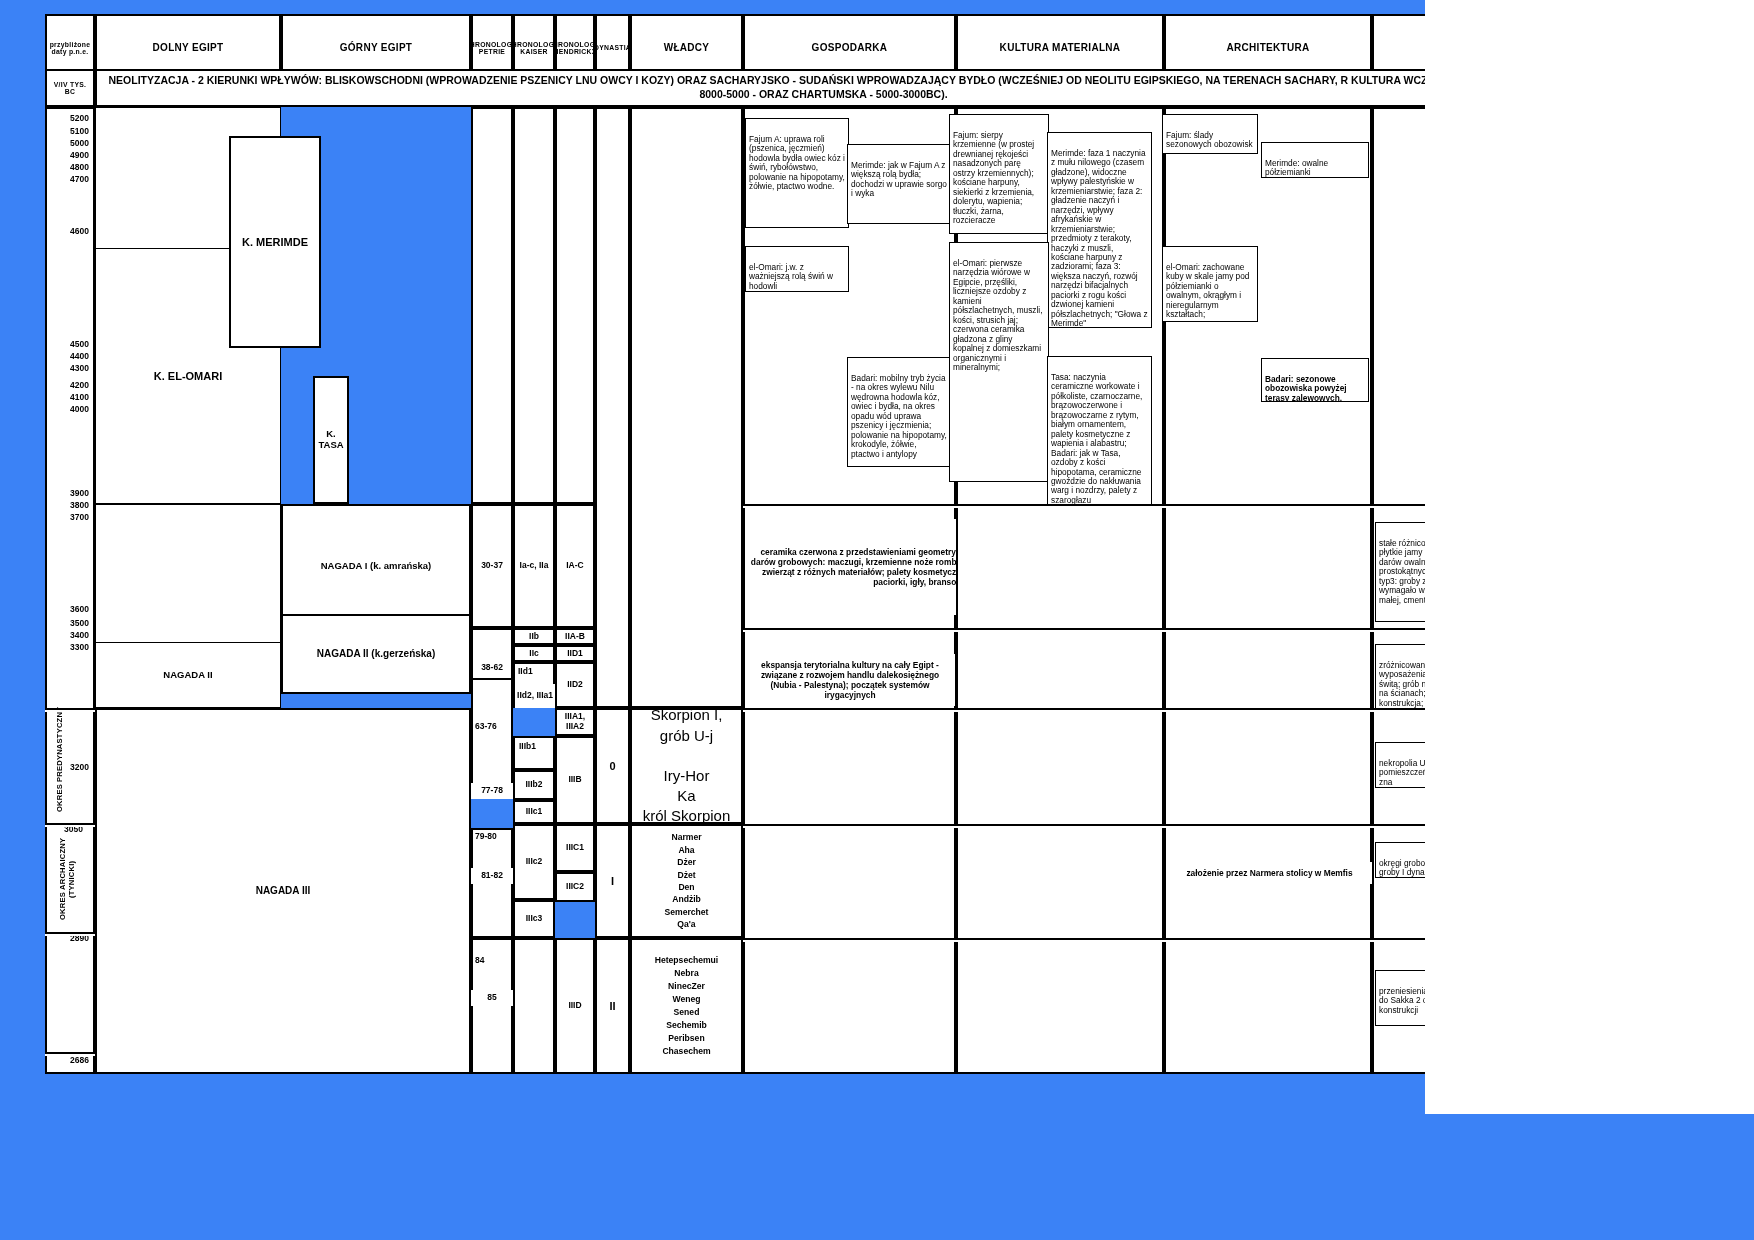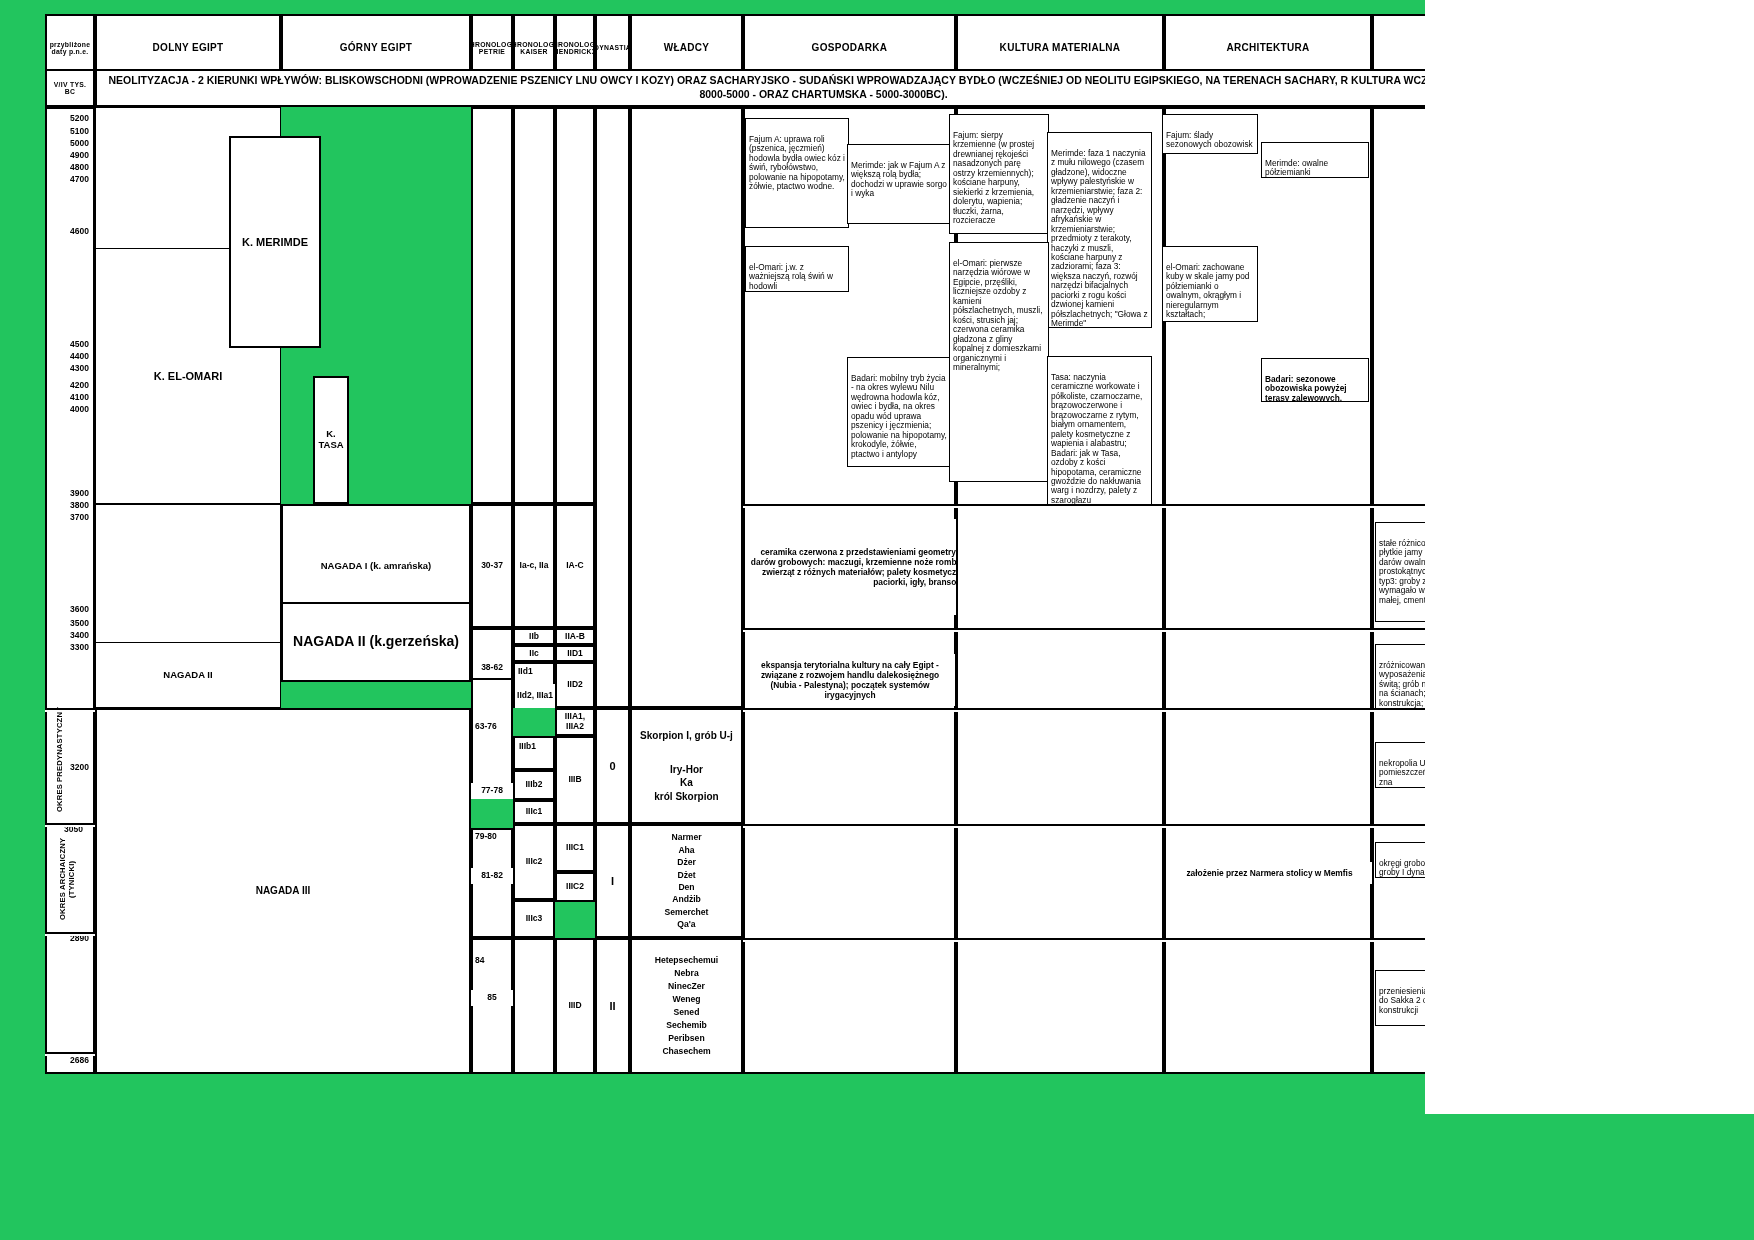--- a/index.html
+++ b/index.html
@@ -1,17 +1,17 @@
 <!DOCTYPE html>
 <html><head>
 <meta charset="utf-8">
 <style>
   html,body{margin:0;padding:0;background:#ffffff;}
   body{font-family:"Liberation Sans",sans-serif;color:#000;}
-  #page{position:relative;width:1754px;height:1240px;overflow:hidden;background:#22c55e;}
+  #page{position:relative;width:1754px;height:1240px;overflow:hidden;background:#3b82f6;}
   .tbl{position:absolute;left:45px;top:14px;width:1380px;height:1060px;}
   .cell{position:absolute;box-sizing:border-box;border:1px solid #000;background:#fff;
         display:flex;align-items:center;justify-content:center;text-align:center;
         font-size:8.5px;line-height:1.12;overflow:hidden;padding:1px 2px;}
   .hdr{font-weight:bold;font-size:10px;letter-spacing:.3px;border:2px solid #000;}
   .hdr.tiny{font-size:6.8px;line-height:1.05;}
   .bold{font-weight:bold;}
   .banner{font-weight:bold;font-size:10.5px;line-height:1.3;border:2px solid #000;
           display:flex;align-items:center;justify-content:center;text-align:center;padding:2px 6px;}
   .just{display:block;text-align:left;font-size:8.3px;line-height:1.14;padding:16px 3px;
@@ -122,21 +122,21 @@
 
     <div class="cell bold" style="left:184px;top:122px;width:92px;height:212px;font-size:11px;border-width:2px;">
       <span>K. MERIMDE</span>
     </div>
     <div class="cell bold" style="left:268px;top:362px;width:36px;height:128px;font-size:9.5px;border-width:2px;">
       <span>K. TASA</span>
     </div>
     <div class="cell bold" style="left:236px;top:490px;width:190px;height:124px;font-size:9.5px;border-width:2px;">
       <span>NAGADA I (k. amrańska)</span>
     </div>
-    <div class="cell bold" style="left:236px;top:588px;width:190px;height:80px;font-size:14px;border-width:2px;">
+    <div class="cell bold" style="left:236px;top:600px;width:190px;height:80px;font-size:10px;border-width:2px;">
       <span>NAGADA II (k.gerzeńska)</span>
     </div>
     <div class="cell bold" style="left:50px;top:694px;width:376px;height:366px;font-size:10px;border-width:2px;">
       <span>NAGADA III</span>
     </div>
 
     <div class="cell" style="left:426px;top:93px;width:42px;height:397px;border-width:2px;"></div>
     <div class="cell bold" style="left:426px;top:490px;width:42px;height:124px;border-width:2px;">
       <span>30-37</span>
     </div>
@@ -233,21 +233,21 @@
     </div>
     <div class="cell bold" style="left:550px;top:810px;width:35px;height:114px;border-width:2px;font-size:11px;">
       <span>I</span>
     </div>
     <div class="cell bold" style="left:550px;top:924px;width:35px;height:136px;border-width:2px;font-size:11px;">
       <span>II</span>
     </div>
 
     <div class="cell" style="left:585px;top:93px;width:113px;height:601px;border-width:2px;"></div>
     <div class="cell" style="left:585px;top:694px;width:113px;height:116px;border-width:2px;">
-      <div style="width:100%;font-weight:bold;font-size:10px;line-height:1.35;">
+      <div style="width:100%;font-weight:normal;font-size:15px;line-height:1.35;">
         <div>Skorpion I, grób U-j</div>
         <div style="height:20px;"></div>
         <div>Iry-Hor</div>
         <div>Ka</div>
         <div>król Skorpion</div>
       </div>
     </div>
     <div class="cell" style="left:585px;top:810px;width:113px;height:114px;border-width:2px;">
       <div style="width:100%;font-weight:bold;font-size:8.6px;line-height:1.45;">
         <div>Narmer</div>

